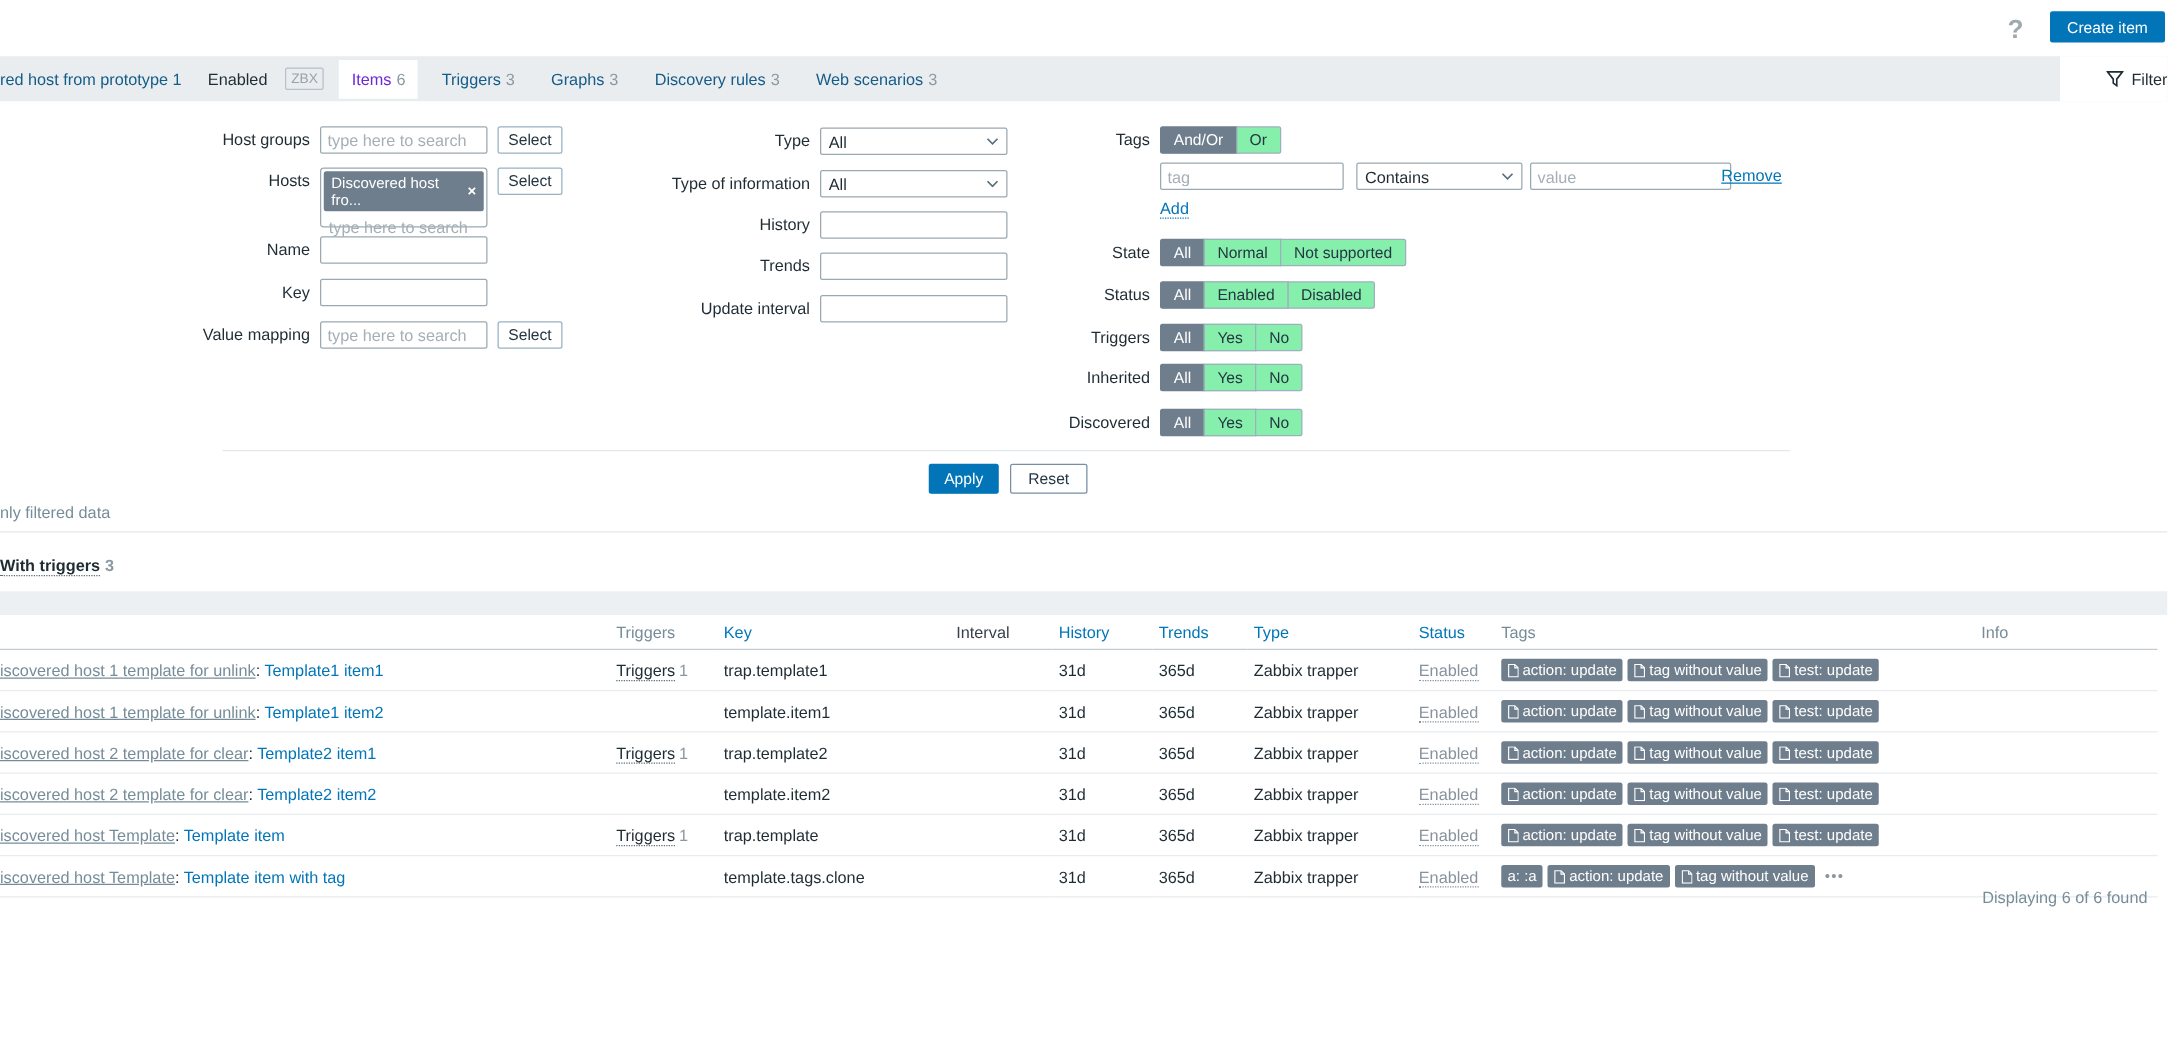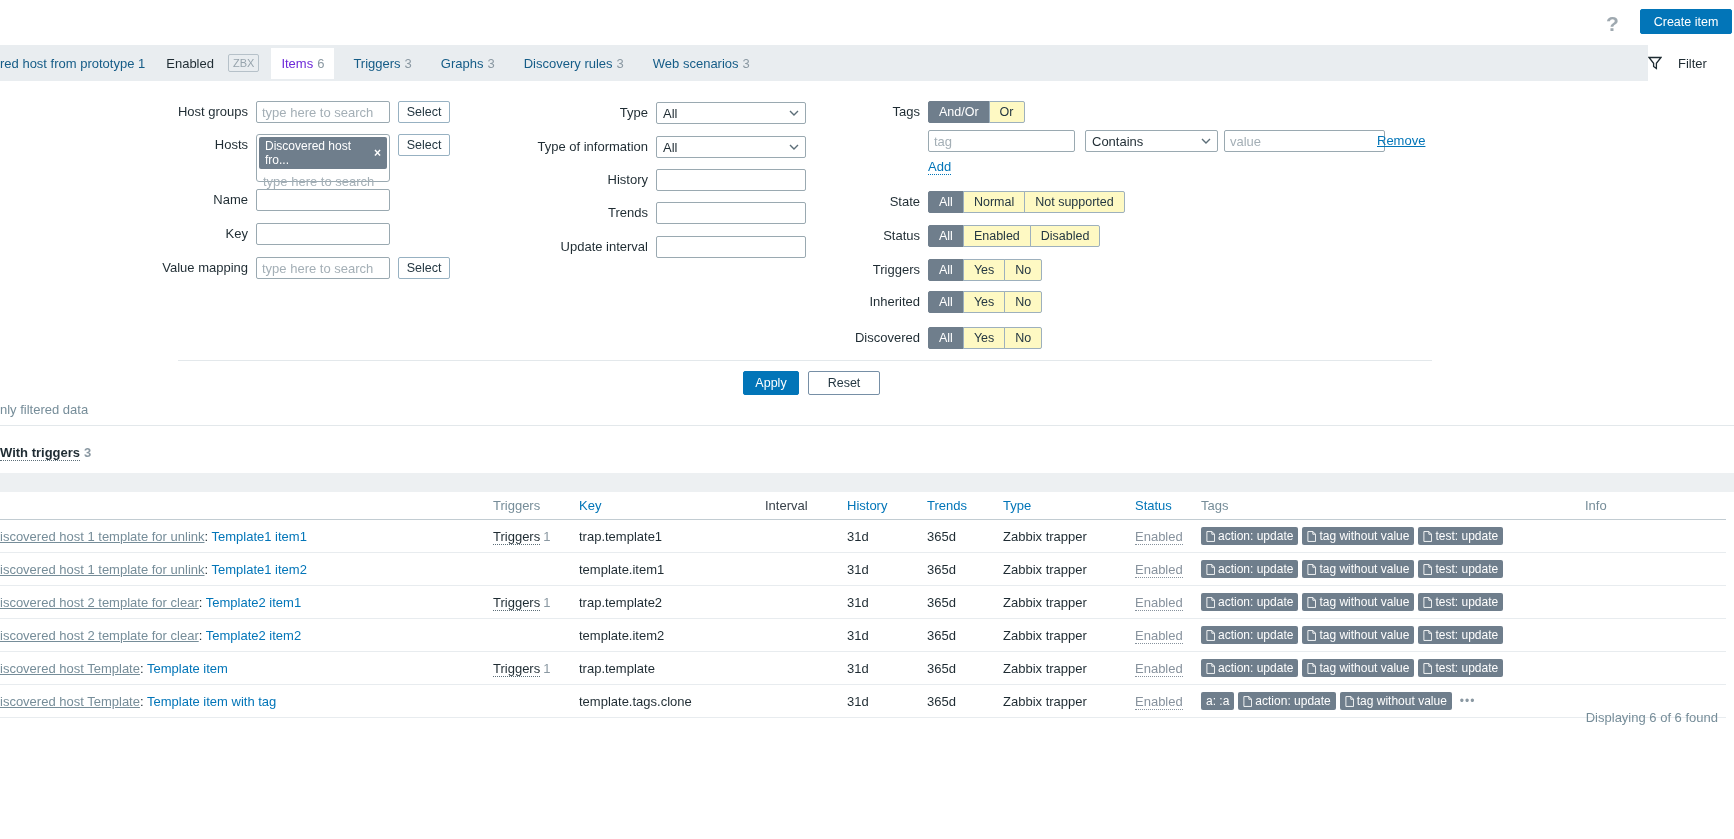--- a/index.html
+++ b/index.html
@@ -20,21 +20,21 @@
   .nav-hostlink { color: #155c87; margin-right: 21px; cursor: pointer; white-space: nowrap; }
   .nav-enabled { color: #1f2c33; margin-right: 14px; }
   .zbx-badge { border: 1px solid #b6c1c9; color: #97a4ad; border-radius: 2px;
     font-size: 11px; padding: 2px 4px; margin-right: 12px; background: #e9edf0; }
   .nav-tab { display: flex; align-items: center; gap: 4px; padding: 8px 10px;
     margin-right: 9px; cursor: pointer; white-space: nowrap; }
   .nav-tab .lbl { color: #155c87; }
   .nav-tab .cnt { color: #8a98a2; }
   .nav-tab.active { background: #fff; }
   .filter-tab { position: absolute; top: 45px; right: 0; width: 86px; height: 36px;
-    background: #fff; display: flex; align-items: center; justify-content: flex-start; gap: 16px;
+    background: #fff; display: flex; align-items: center; justify-content: flex-end; gap: 6px;
     cursor: pointer; }
   .filter-tab .lbl { color: #1f2c33; }
 
   
   .flabel { position: absolute; text-align: right; color: #1f2c33; line-height: 22px; }
   .input { position: absolute; height: 22px; border: 1px solid #9aa9b1; border-radius: 2px;
     padding: 0 5px; font-size: 13px; font-family: "Liberation Sans", sans-serif;
     color: #1f2c33; background: #fff; }
   .input::placeholder { color: #a4afb6; opacity: 1; }
   .btn-form { position: absolute; height: 22px; background: #fff; border: 1px solid #97b1c2;
@@ -43,33 +43,33 @@
   .select-box { position: absolute; height: 22px; border: 1px solid #9aa9b1; border-radius: 2px;
     background: #fff; display: flex; align-items: center; padding: 0 6px; cursor: pointer; }
   .select-box .val { flex: 1; }
   .multiselect { position: absolute; border: 1px solid #9aa9b1; border-radius: 3px; background: #fff; }
   .ms-chip { display: flex; align-items: center; justify-content: space-between;
     margin: 2px; padding: 2px 6px; background: #6f7e8c; color: #fff; border-radius: 2px;
     font-size: 12px; }
   .ms-chip .x { cursor: pointer; font-weight: bold; margin-left: 6px; }
   .ms-placeholder { color: #a4afb6; padding: 3px 6px; }
   .seg-group { position: absolute; display: flex; height: 22px; }
-  .seg { border: 1px solid #9db0bd; background: #fef9c3; color: #243742; padding: 0 10px;
+  .seg { border: 1px solid #9db0bd; background: #86efac; color: #243742; padding: 0 10px;
     line-height: 20px; font-size: 12.5px; cursor: pointer; margin-left: -1px; white-space: nowrap; }
   .seg:first-child { border-radius: 2px 0 0 2px; margin-left: 0; }
   .seg:last-child { border-radius: 0 2px 2px 0; }
   .seg.selected { background: #6f7e8c; border-color: #6f7e8c; color: #fff; }
   .link { color: #0275b8; cursor: pointer; text-decoration: underline; }
   .link-dotted { color: #0275b8; cursor: pointer; text-decoration: none;
     border-bottom: 1px dotted #0275b8; }
   .divider { position: absolute; height: 1px; background: #e3e8eb; }
   .btn-apply { position: absolute; width: 56px; height: 24px; background: #0275b8; color: #fff;
     border: 1px solid #0275b8; border-radius: 2px; font-size: 12.5px; cursor: pointer;
     font-family: "Liberation Sans", sans-serif; }
-  .btn-reset { position: absolute; width: 72px; height: 24px; background: #fff; color: #243742;
+  .btn-reset { position: absolute; width: 62px; height: 24px; background: #fff; color: #243742;
     border: 1px solid #768fa6; border-radius: 2px; font-size: 12.5px; cursor: pointer;
     font-family: "Liberation Sans", sans-serif; }
 
   
   .subfilter-heading { position: absolute; top: 402px; left: 0; color: #768d99; }
   .with-triggers { position: absolute; top: 445px; left: 0; cursor: pointer; font-weight: bold; }
   .with-triggers .lbl { color: #1f2c33; border-bottom: 1px dotted #5c6e78; }
   .with-triggers .cnt { color: #8a98a2; margin-left: 4px; }
   .table-topstrip { position: absolute; top: 473px; left: 0; width: 1734px; height: 19px;
     background: #edf0f2; }

